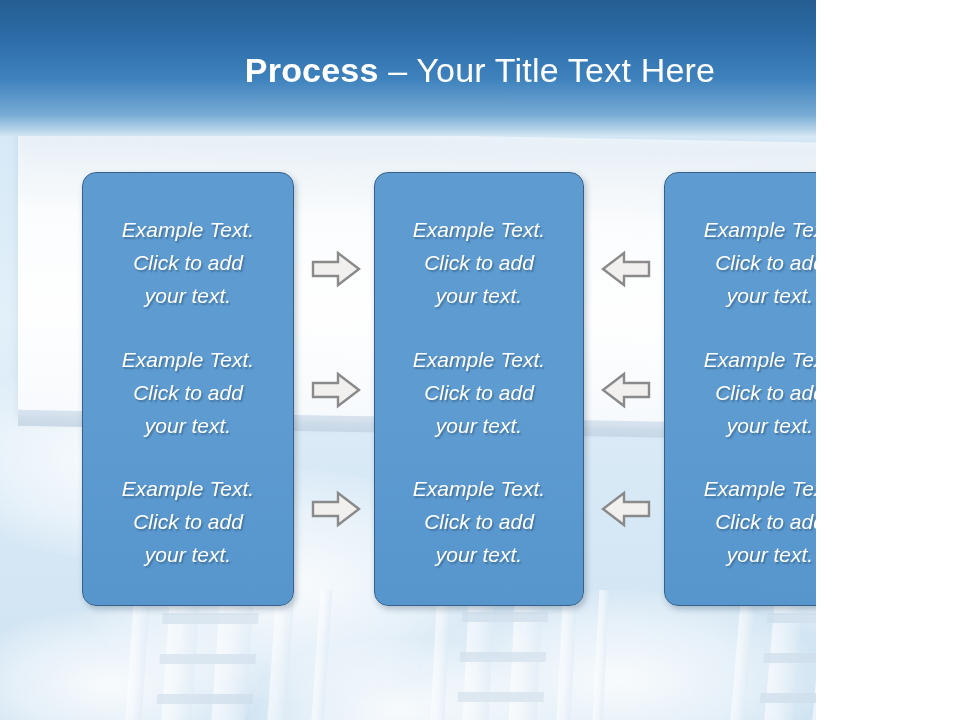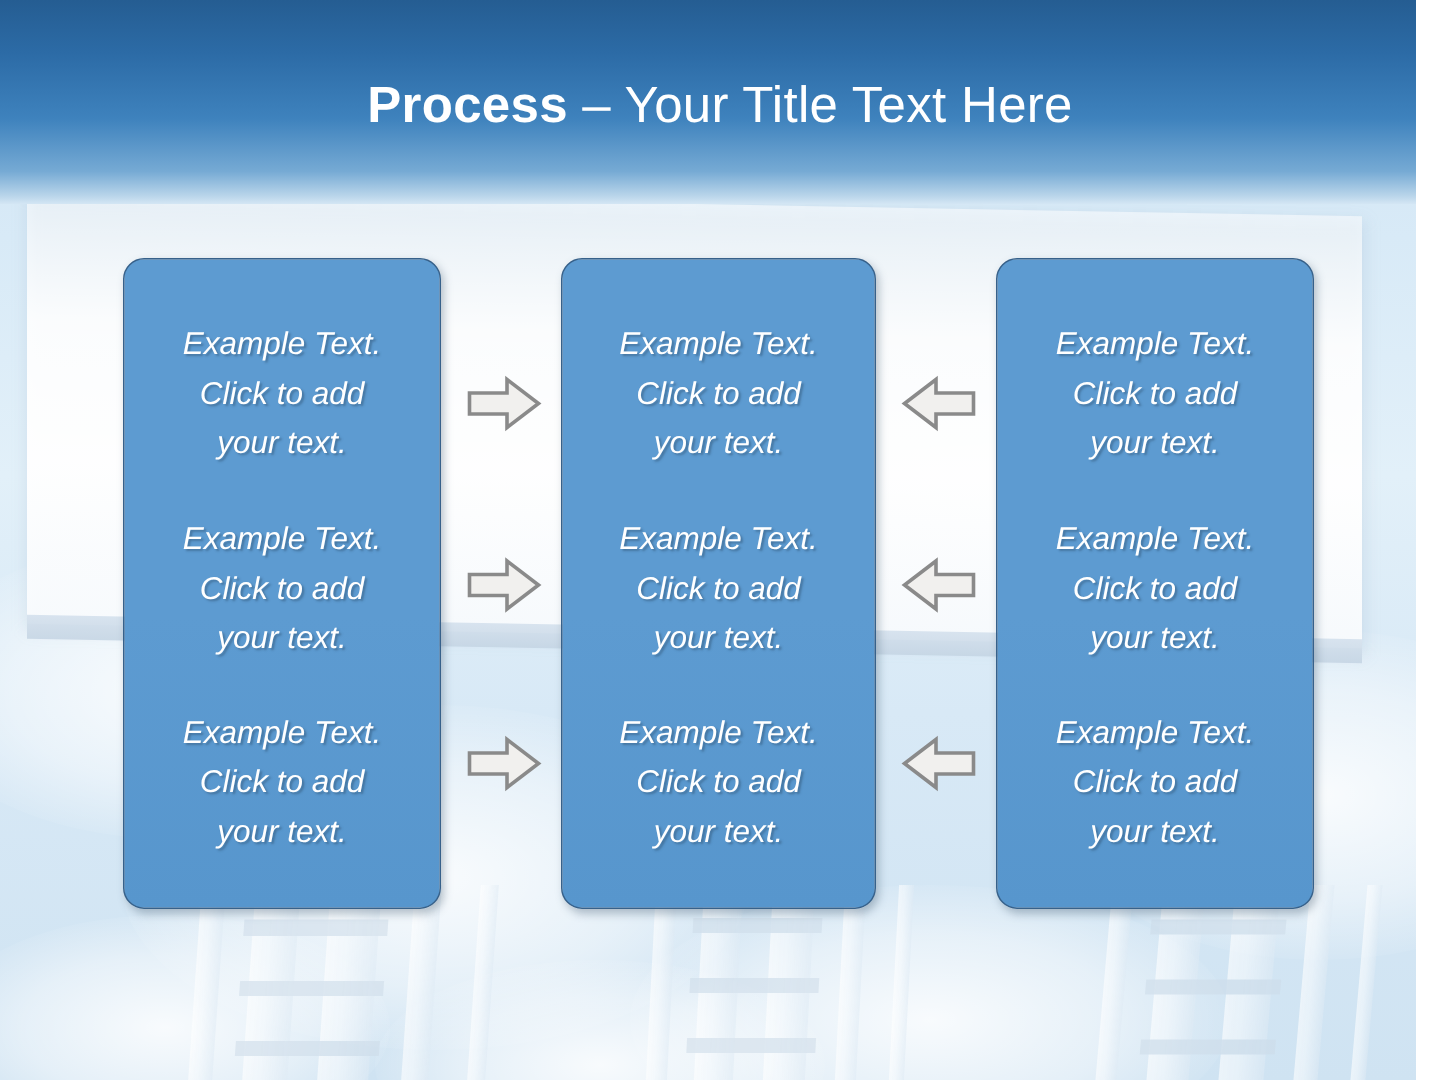--- a/index.html
+++ b/index.html
@@ -6,21 +6,21 @@
     margin: 0;
     padding: 0;
     background: #ffffff;
   }
   body {
     font-family: "Liberation Sans", sans-serif;
   }
 
   #slide {
     position: relative;
-    width: 944px;
+    width: 816px;
     height: 720px;
     overflow: hidden;
     background: #d946ef;
   }
 
   
   .sky-base {
     position: absolute;
     left: 0; top: 0;
     width: 960px; height: 720px;

